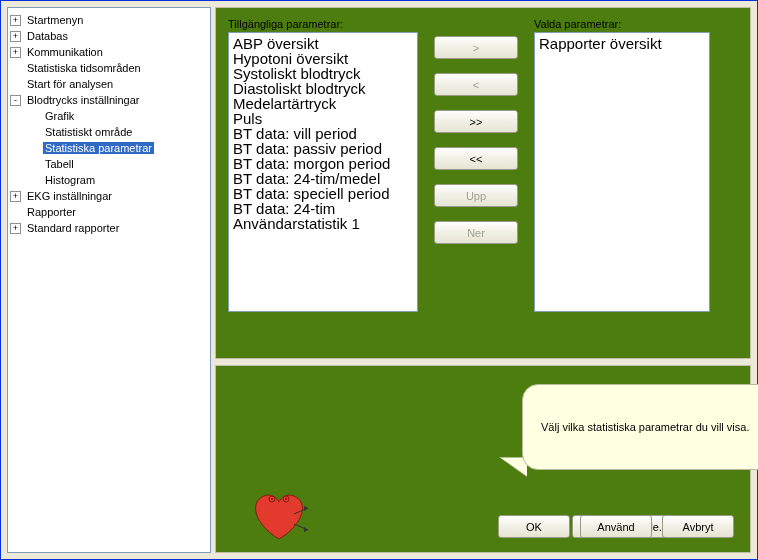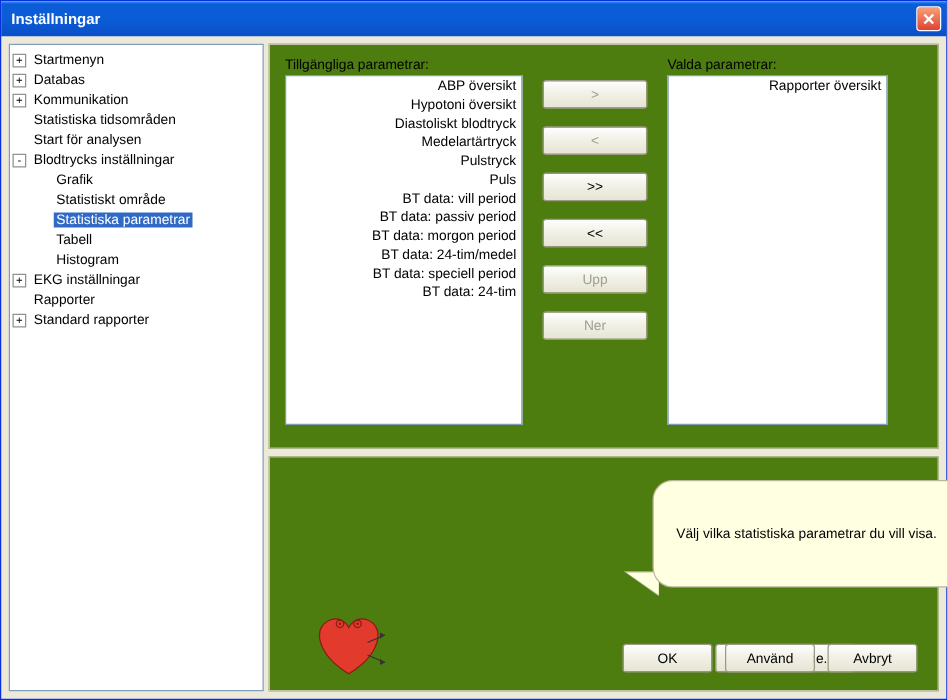--- a/index.html
+++ b/index.html
@@ -105,22 +105,21 @@
     display: flex;
     gap: 10px;
   }
   .col { display: flex; flex-direction: column; }
   .col .lbl { margin-bottom: 2px; }
   .listbox {
     background: #fff;
     border: 1px solid #7f9db9;
     padding: 2px 4px;
     overflow: auto;
-    font-size: 11px;
-    text-align: right;
+    font-size: 15px;
   }
   .list-left { width: 190px; height: 280px; }
   .list-right { width: 176px; height: 280px; }
   .list-item { height: 15px; white-space: nowrap; cursor: default; }
   .btncol {
     display: flex;
     flex-direction: column;
     gap: 14px;
     padding-top: 18px;
     align-items: center;
@@ -192,26 +191,20 @@
   }
   .btnrow .xp-btn { min-width: 72px; }
   .btn-predef { position: absolute; left: 356px; bottom: 14px; }
   .btn-predef .xp-btn { min-width: 112px; }
 </style>
 </head>
 <body>
 
 <div class="window">
 
-  <div class="titlebar">
-    <span>Inställningar</span>
-    <div class="close">
-      <span>✕</span>
-    </div>
-  </div>
 
   <div class="client">
 
     <div class="tree" id="tree">
         <div class="tree-node">
           <span class="tree-indent" style="width: 0px;"></span>
           <span class="tree-exp">+</span>
           <span class="tree-label">Startmenyn</span>
         </div>
         <div class="tree-node">
@@ -282,30 +275,31 @@
       </div>
 
     <div class="rightpane">
 
       <div class="panel top">
         <div class="col">
           <div class="lbl">Tillgängliga parametrar:</div>
           <div class="listbox list-left" id="list-left">
               <div class="list-item">ABP översikt</div>
               <div class="list-item">Hypotoni översikt</div>
+              <div class="list-item">Systoliskt blodtryck</div>
               <div class="list-item">Diastoliskt blodtryck</div>
               <div class="list-item">Medelartärtryck</div>
-              <div class="list-item">Pulstryck</div>
               <div class="list-item">Puls</div>
               <div class="list-item">BT data: vill period</div>
               <div class="list-item">BT data: passiv period</div>
               <div class="list-item">BT data: morgon period</div>
               <div class="list-item">BT data: 24-tim/medel</div>
               <div class="list-item">BT data: speciell period</div>
               <div class="list-item">BT data: 24-tim</div>
+              <div class="list-item">Användarstatistik 1</div>
             </div>
         </div>
 
         <div class="btncol">
           <button class="xp-btn ghost">&gt;</button>
           <button class="xp-btn ghost">&lt;</button>
           <button class="xp-btn">&gt;&gt;</button>
           <button class="xp-btn">&lt;&lt;</button>
           <button class="xp-btn ghost">Upp</button>
           <button class="xp-btn ghost">Ner</button>

